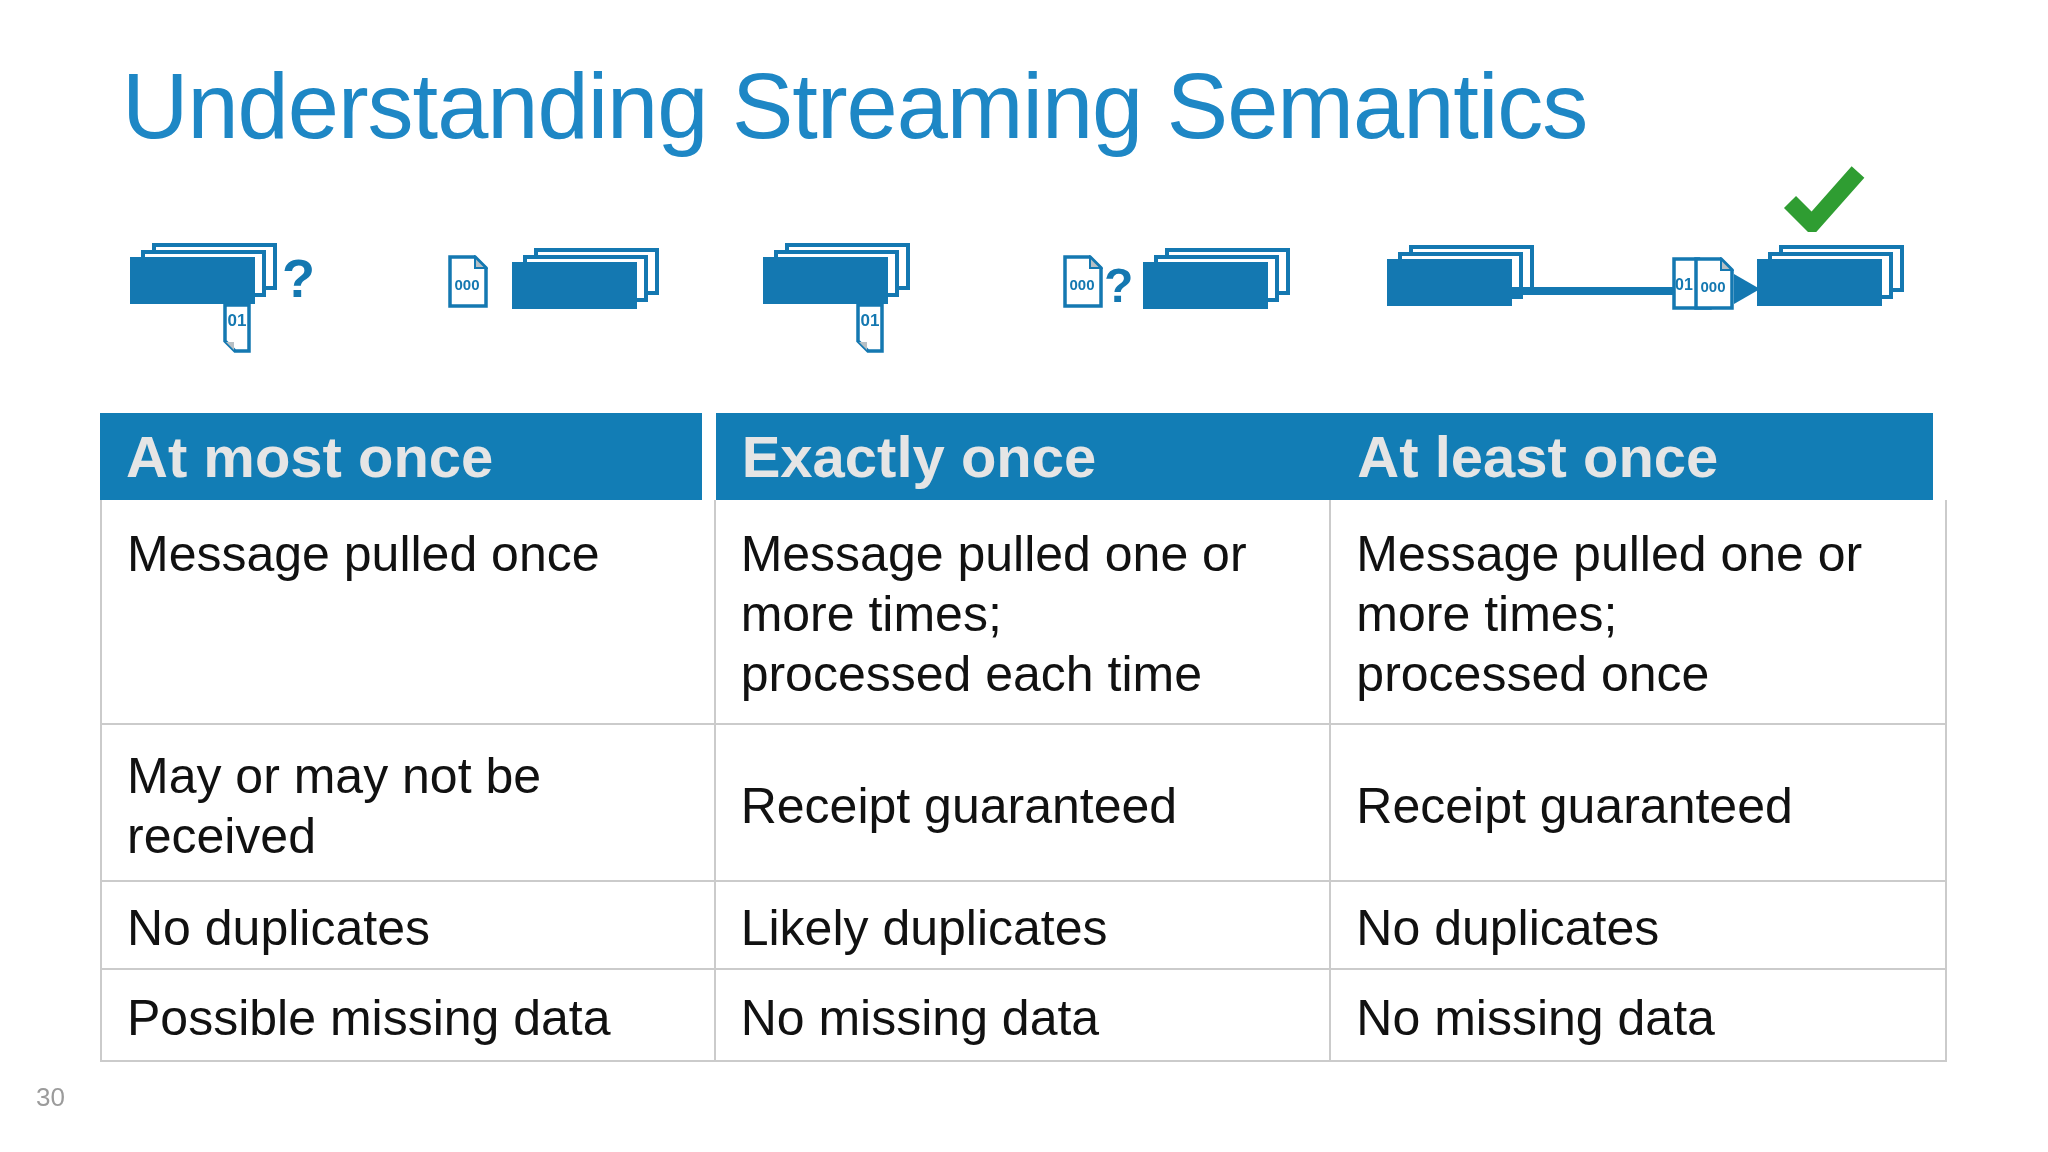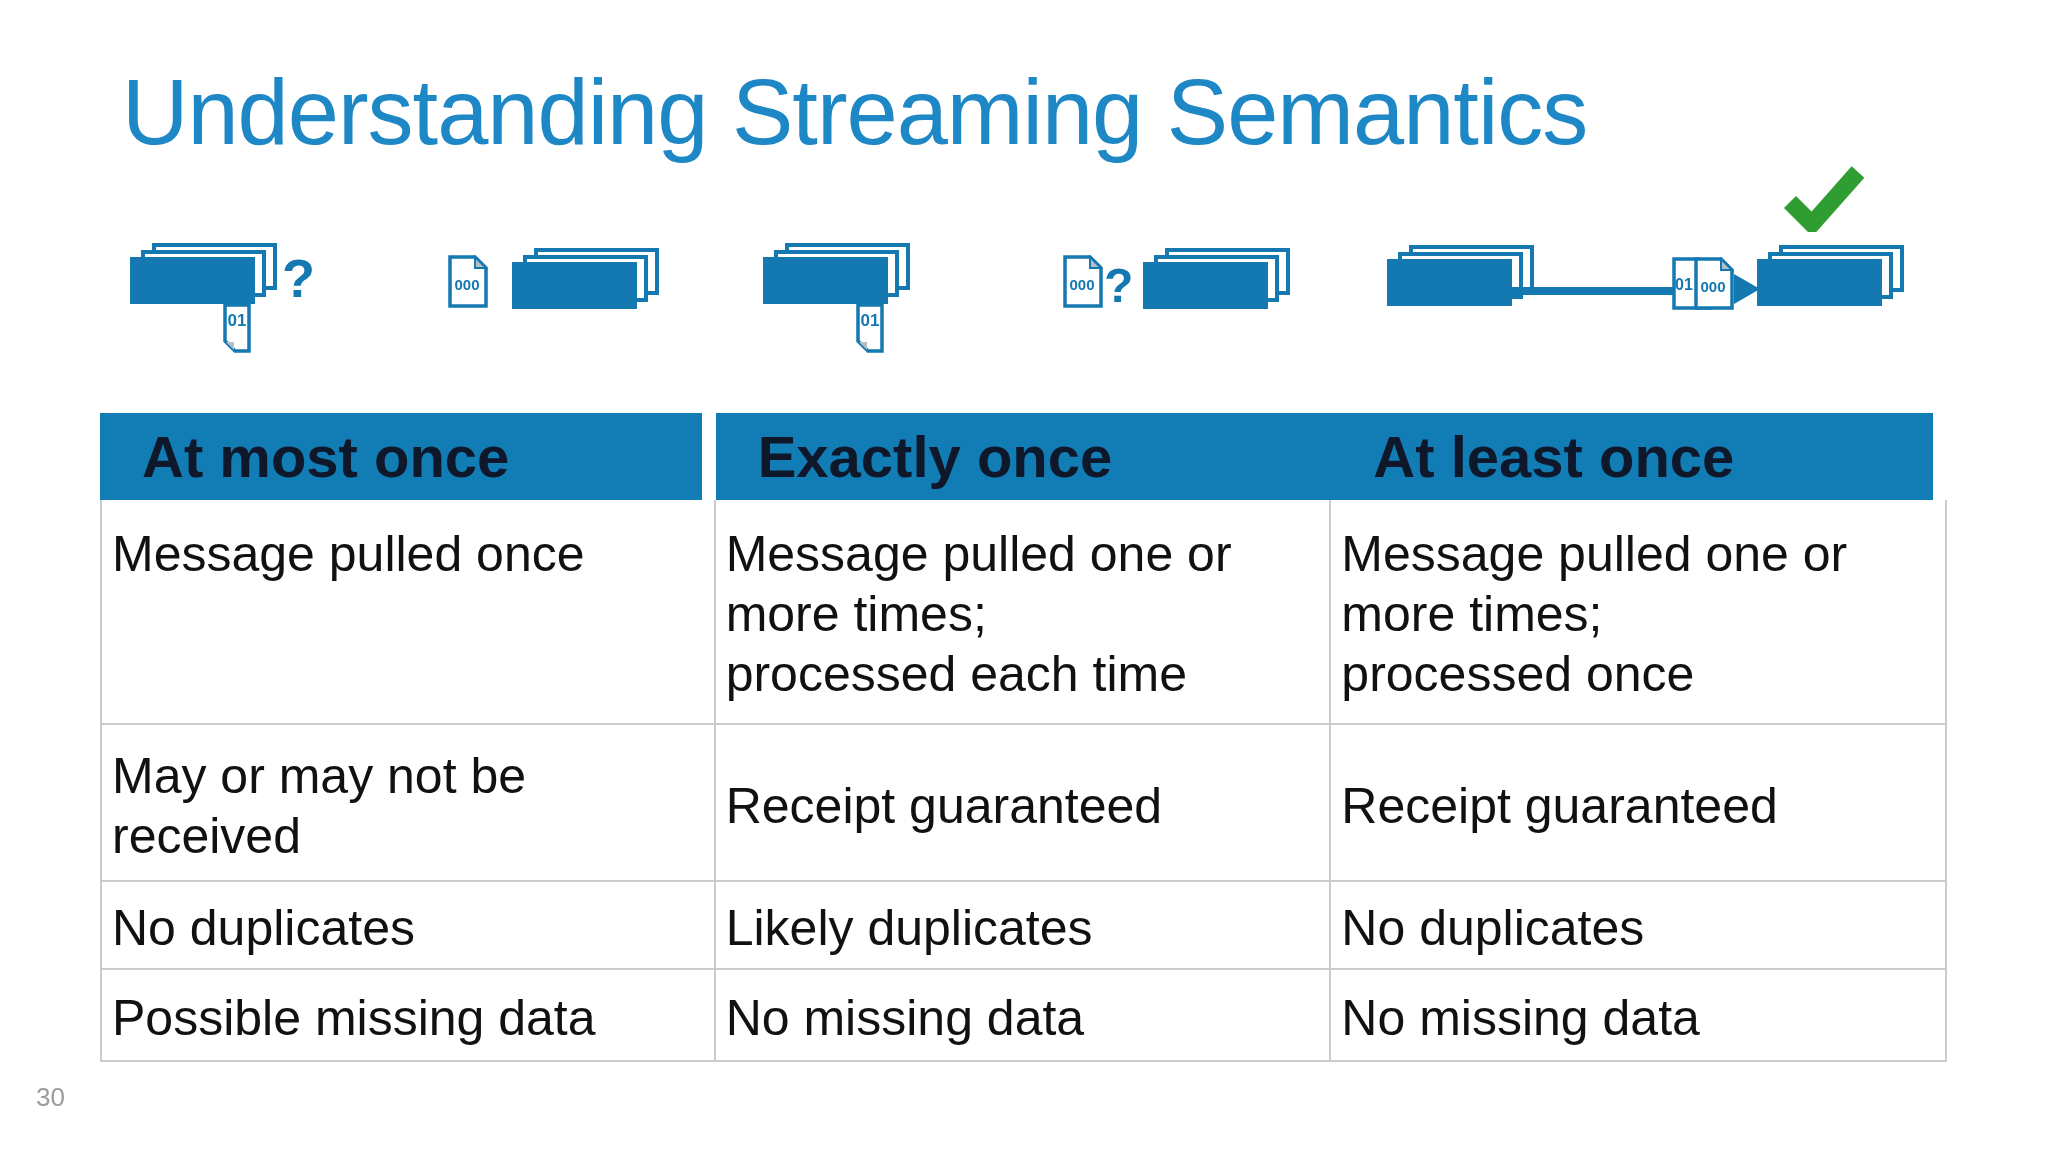--- a/index.html
+++ b/index.html
@@ -11,45 +11,45 @@
     --border-gray:#cbcbcb;
     --page-number-gray:#9b9b9b;
     --fold-gray:#b6bfc4;
   }
   *{margin:0;padding:0;box-sizing:border-box}
   html,body{background:#ffffff}
   body{font-family:"Liberation Sans",sans-serif;}
   #slide{position:relative;width:2048px;height:1152px;background:#ffffff;overflow:hidden}
 
   
-  .title{position:absolute;left:122px;top:64px;font-size:92px;line-height:1.05;
+  .title{position:absolute;left:122px;top:58px;font-size:92px;line-height:1.05;
          color:var(--title-blue);font-weight:400;letter-spacing:-1px;white-space:nowrap}
 
   
   .stack{position:absolute;width:147px;height:61px}
   .card{position:absolute;width:125px;height:47px;background:#fff;border:4px solid var(--icon-blue)}
   .card.b1{top:0;right:0}
   .card.b2{top:7px;right:11px}
   .card.f{top:14px;left:0;background:var(--icon-blue)}
   .qmark{position:absolute;color:var(--icon-blue);font-weight:bold;line-height:1}
   .docsvg{position:absolute;display:block}
   .connector{position:absolute;height:8px;background:var(--icon-blue)}
   .arrowhead{position:absolute;width:0;height:0;border-top:15px solid transparent;
              border-bottom:15px solid transparent;border-left:26px solid var(--icon-blue)}
   .checksvg{position:absolute}
 
   
   .tbl{position:absolute;left:100px;top:413px;width:1847px;
        display:grid;grid-template-columns:1fr 1fr 1fr;
        grid-template-rows:87px 225px 157px 88px 92px}
-  .hcell{background:var(--header-blue);color:#0f172a;font-weight:bold;font-size:58px;
-         display:flex;align-items:center;padding-left:42px}
+  .hcell{background:var(--header-blue);color:#e5e5e5;font-weight:bold;font-size:58px;
+         display:flex;align-items:center;padding-left:26px}
   .hcell.gap{border-right:14px solid #ffffff}
   .td{background:#fff;color:var(--body-text);font-size:50px;line-height:60px;
-      padding:24px 20px 18px 10px;border-right:2px solid var(--border-gray);
+      padding:24px 20px 18px 25px;border-right:2px solid var(--border-gray);
       border-bottom:2px solid var(--border-gray);white-space:pre-line;
       display:flex;align-items:center}
   .td.first{border-left:2px solid var(--border-gray)}
   .td.rowtop{align-items:flex-start}
 
   .pagenum{position:absolute;left:36px;top:1082px;font-size:26px;color:var(--page-number-gray)}
 </style>
 </head>
 <body>
 

